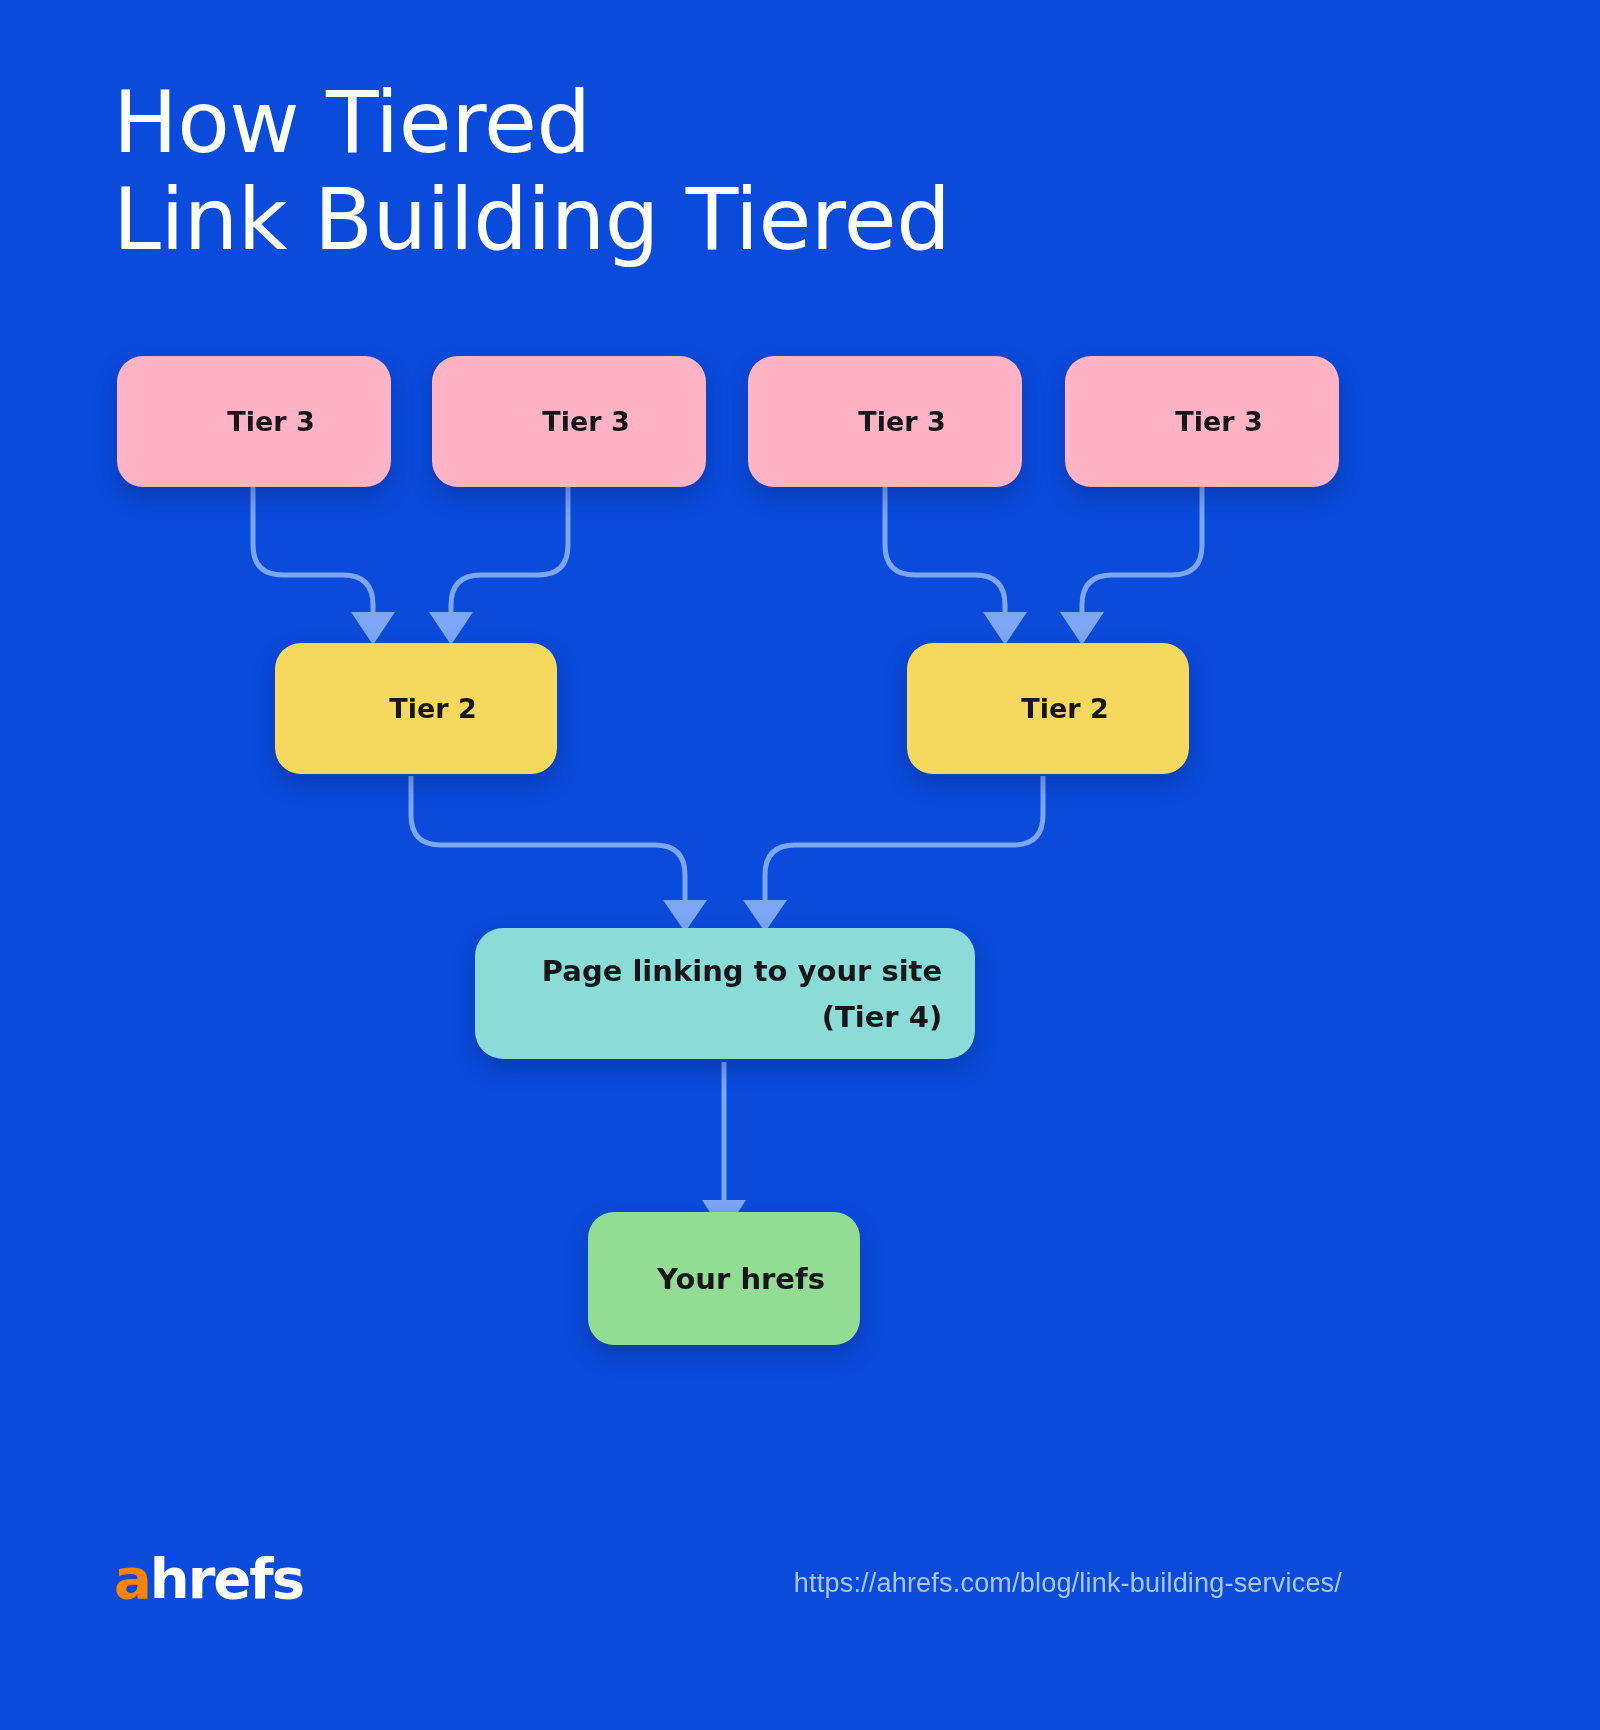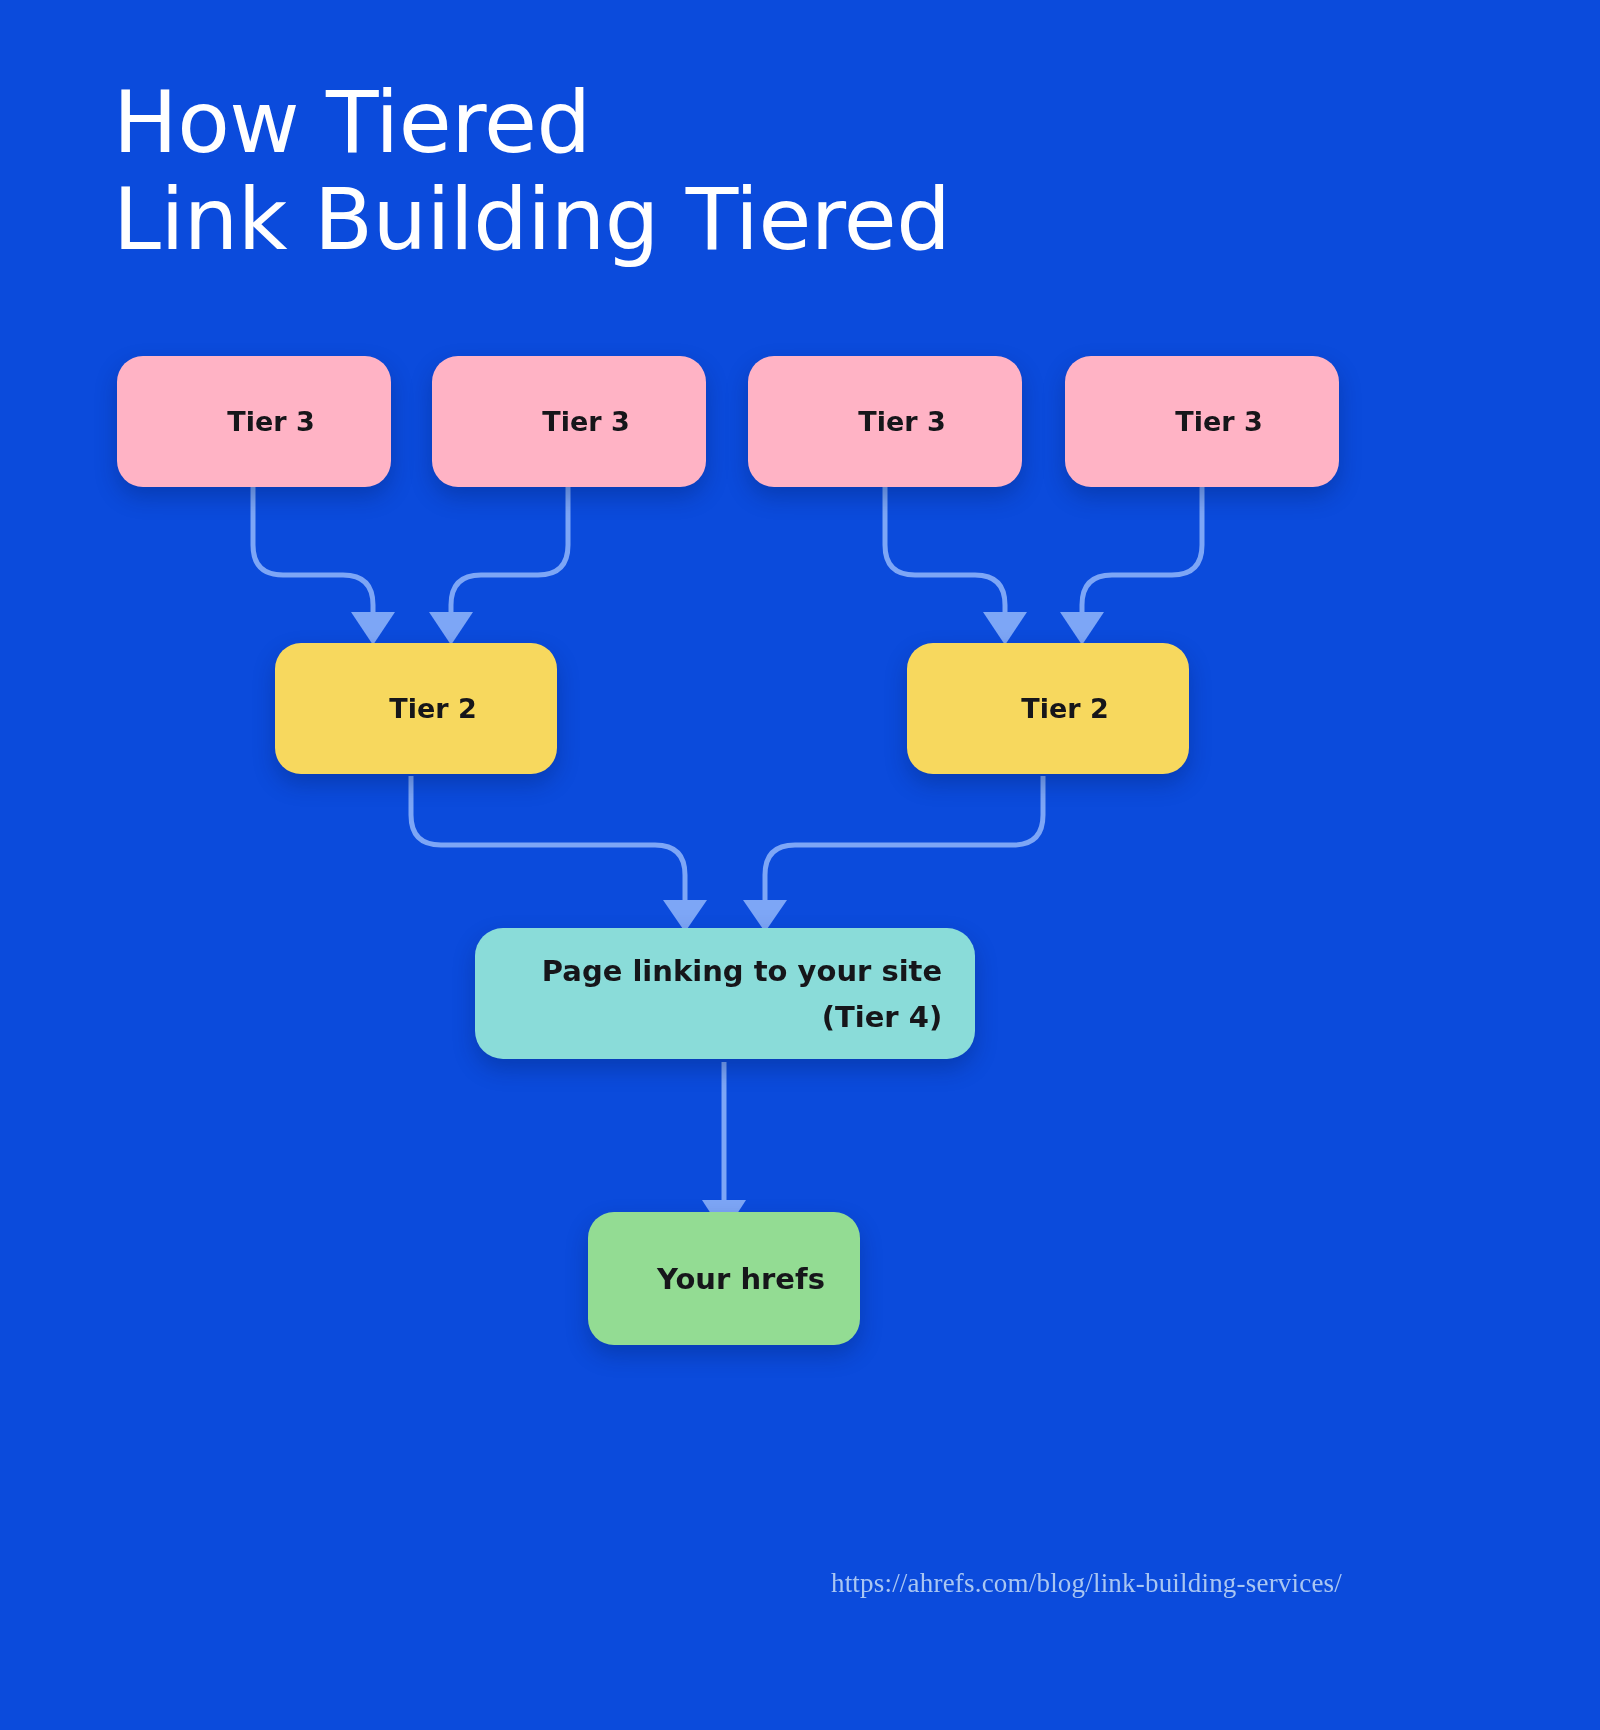--- a/index.html
+++ b/index.html
@@ -102,21 +102,21 @@
     white-space: nowrap;
   }
   #logo .a { color: #ff8200; }
   #logo .rest { color: #ffffff; }
 
   #footer-url {
     position: absolute;
     right: 258px;
     top: 1568px;
     color: #a9c6f2;
-    font-family: Liberation Serif, serif;
+    font-family: Liberation Sans, sans-serif;
     font-size: 27px;
     letter-spacing: 0.2px;
     white-space: nowrap;
     margin-left: 24px;
   }
 </style>
 </head>
 <body>
 
 <div id="canvas">
@@ -191,16 +191,19 @@
     <div>
       <span class="txt">Page linking to your site</span>
       <span class="txt">(Tier 4)</span>
     </div>
   </div>
 
   <div class="node node-site" style="left:588px; top:1212px;">
     <span>Your hrefs</span>
   </div>
 
+  <div id="logo">
+    <span class="a">a</span><span class="rest">hrefs</span>
+  </div>
 
   <div id="footer-url">https://ahrefs.com/blog/link-building-services/</div>
 
 </div>
 
 </body></html>

